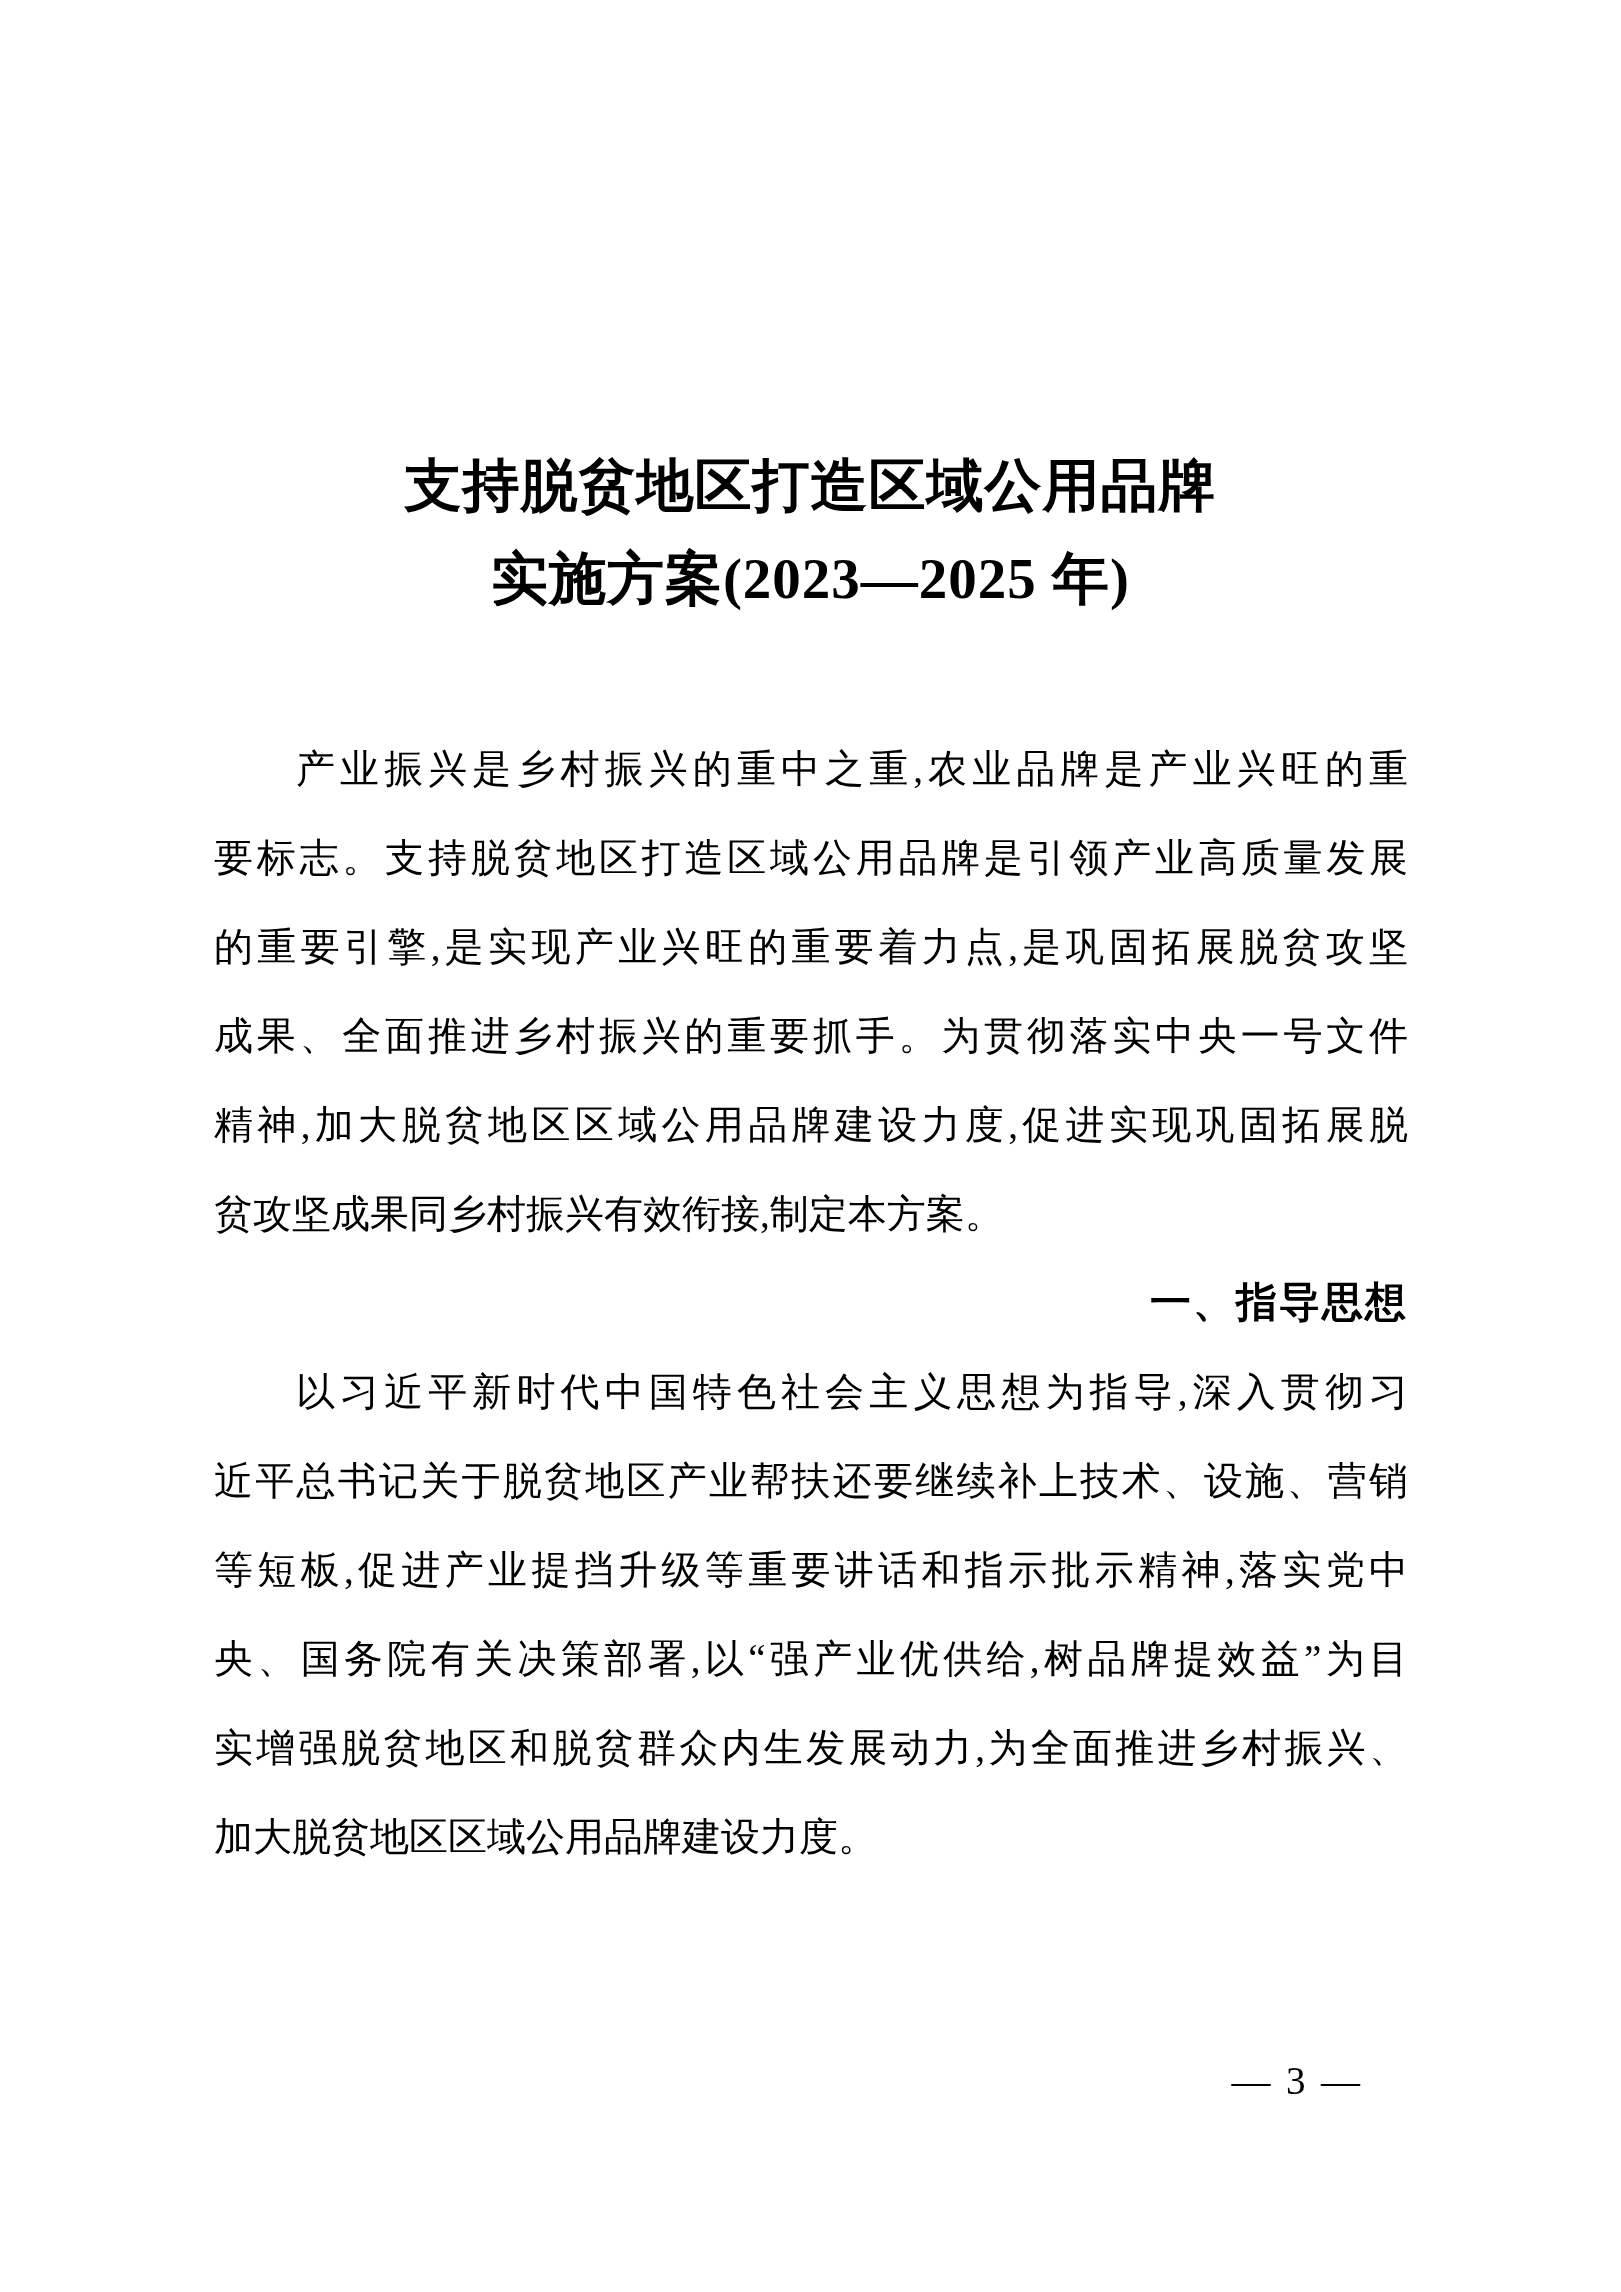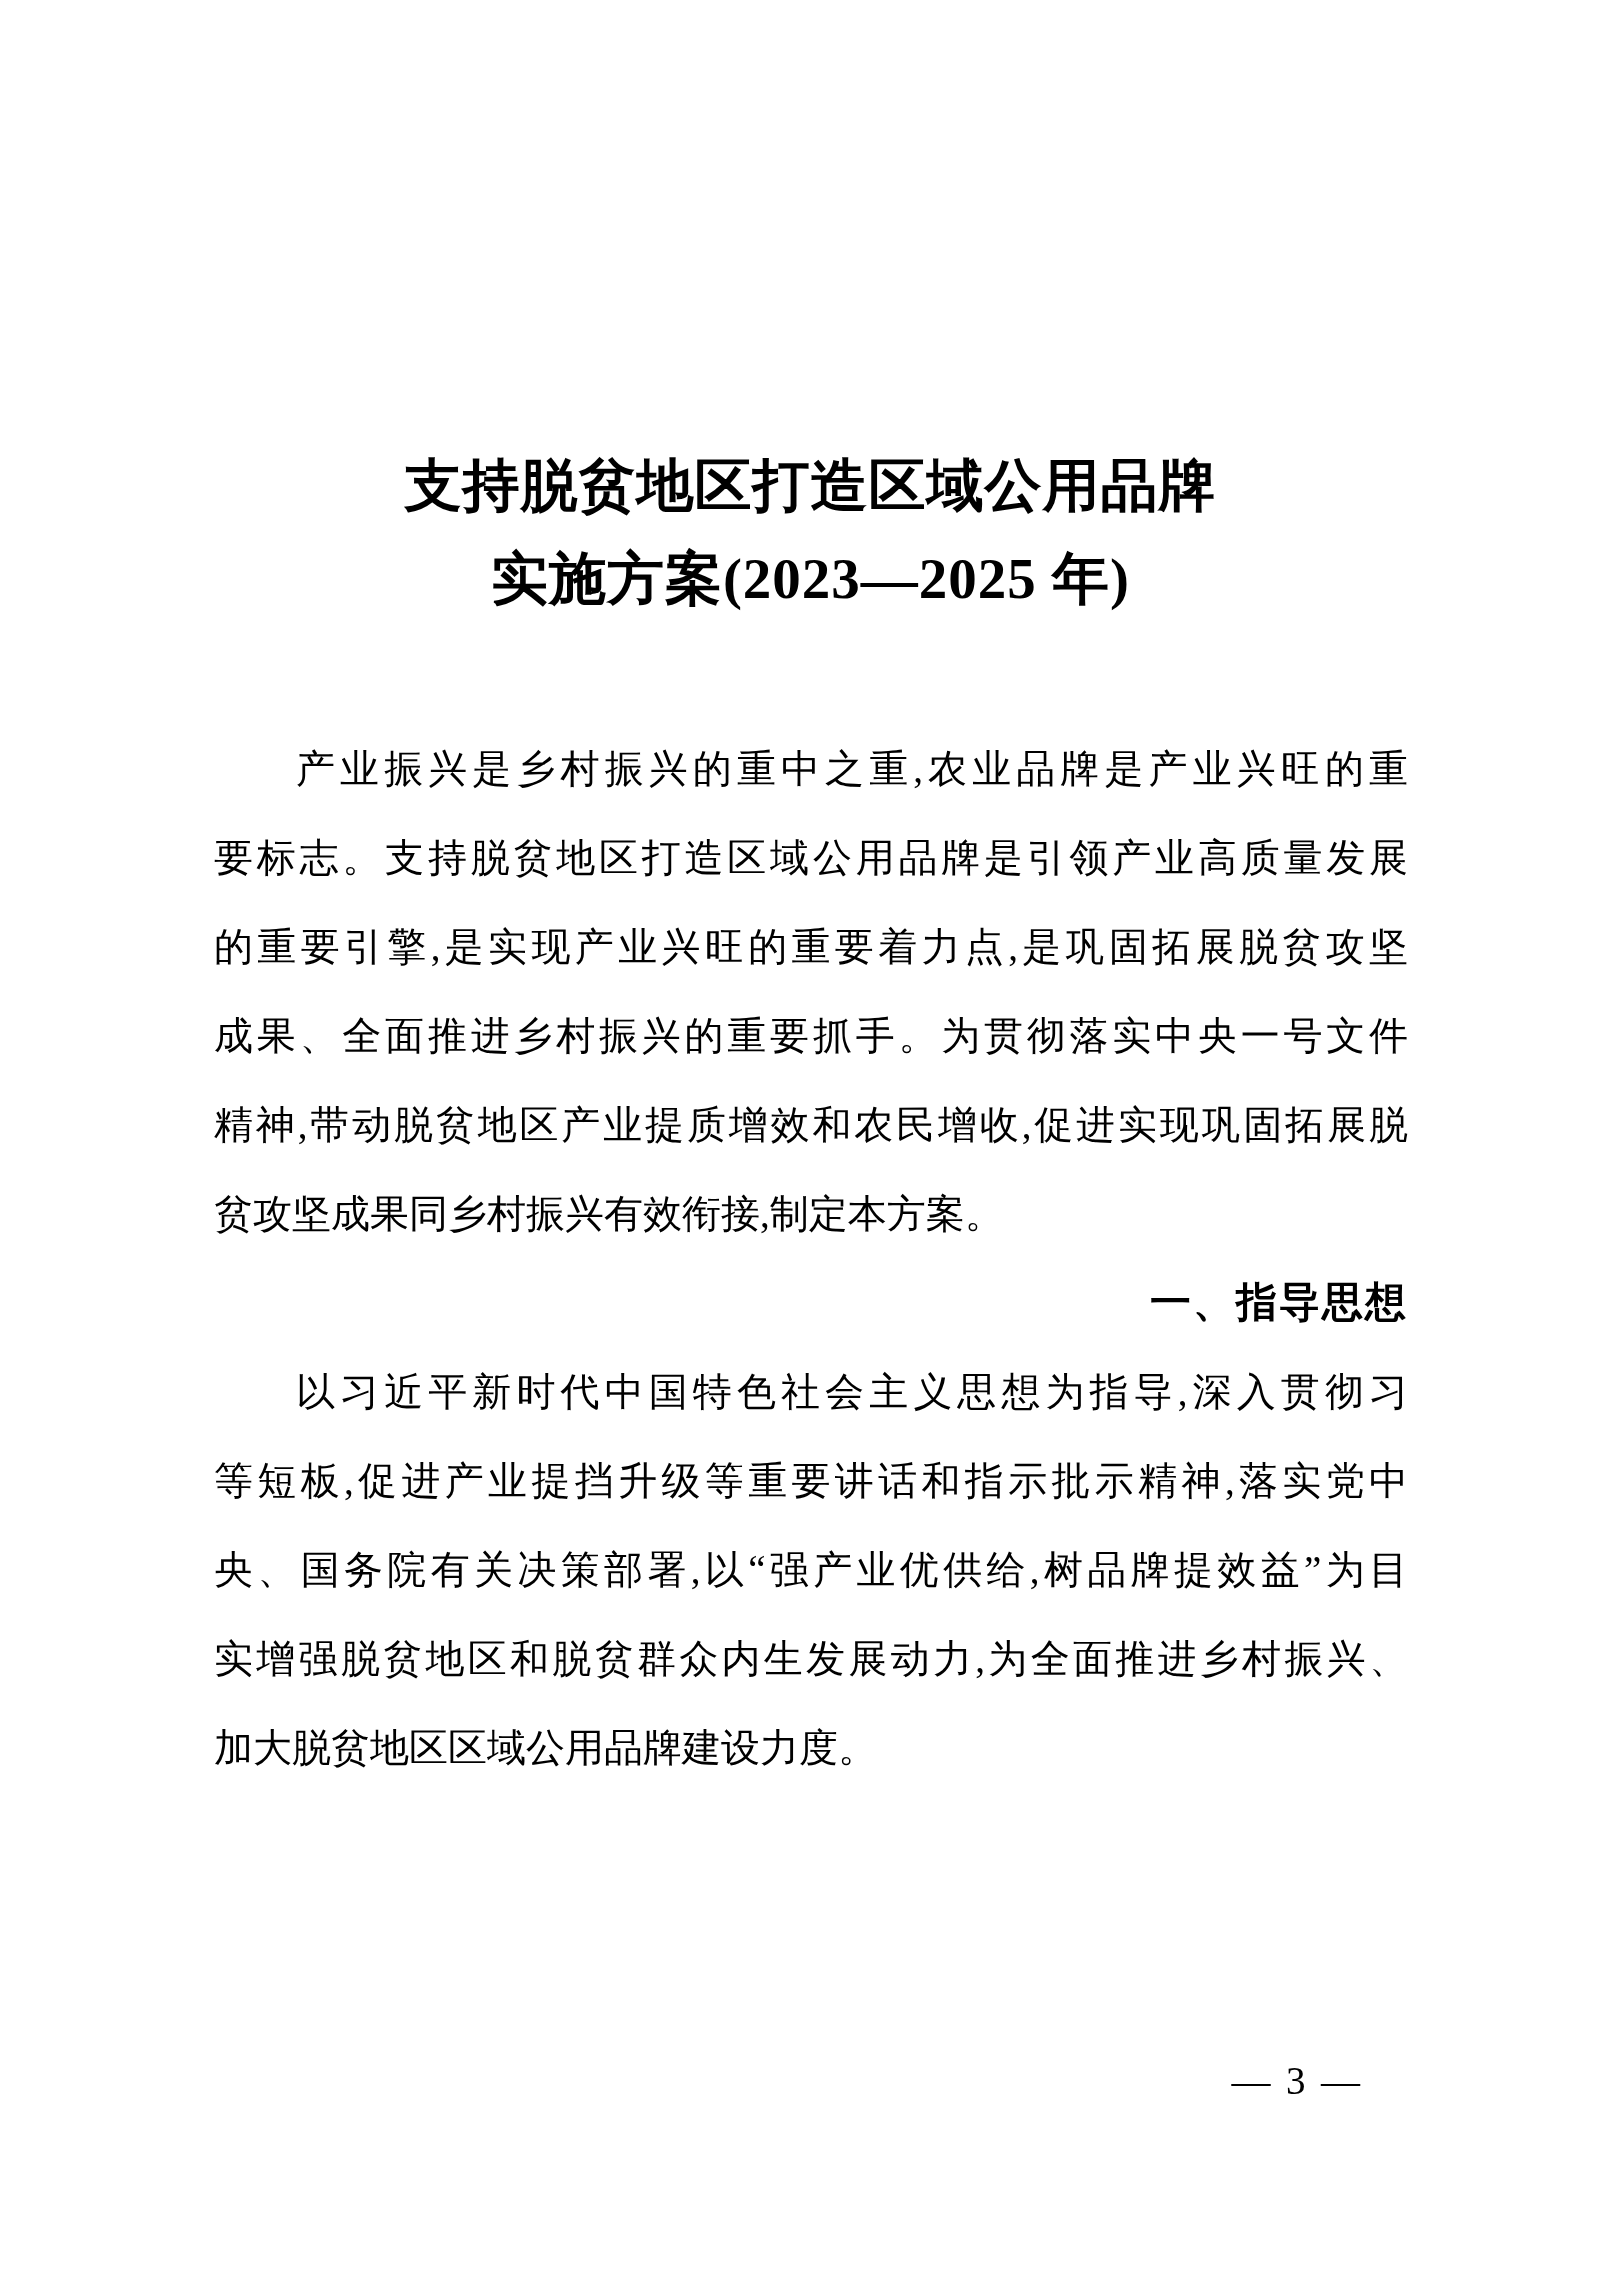--- a/index.html
+++ b/index.html
@@ -77,26 +77,27 @@
   <div class="doc-title">
     <div>支持脱贫地区打造区域公用品牌</div>
     <div>实施方案(2023—2025 年)</div>
   </div>
 
   <div class="doc-body">
     <div class="line fill indent">产业振兴是乡村振兴的重中之重,农业品牌是产业兴旺的重</div>
     <div class="line fill">要标志。支持脱贫地区打造区域公用品牌是引领产业高质量发展</div>
     <div class="line fill">的重要引擎,是实现产业兴旺的重要着力点,是巩固拓展脱贫攻坚</div>
     <div class="line fill">成果、全面推进乡村振兴的重要抓手。为贯彻落实中央一号文件</div>
-    <div class="line fill">精神,带动脱贫地区产业提质增效和农民增收,促进实现巩固拓展脱</div>
+    <div class="line fill">精神,加大脱贫地区区域公用品牌建设力度,促进实现巩固拓展脱</div>
     <div class="line last">贫攻坚成果同乡村振兴有效衔接,制定本方案。</div>
 
     <div class="line heading">一、指导思想</div>
 
     <div class="line fill indent">以习近平新时代中国特色社会主义思想为指导,深入贯彻习</div>
+    <div class="line fill">近平总书记关于脱贫地区产业帮扶还要继续补上技术、设施、营销</div>
     <div class="line fill">等短板,促进产业提挡升级等重要讲话和指示批示精神,落实党中</div>
     <div class="line fill">央、国务院有关决策部署,以“强产业优供给,树品牌提效益”为目</div>
     <div class="line fill">实增强脱贫地区和脱贫群众内生发展动力,为全面推进乡村振兴、</div>
     <div class="line last">加大脱贫地区区域公用品牌建设力度。</div>
   </div>
 
   <div class="page-number">— 3 —</div>
 
 </div>
 

